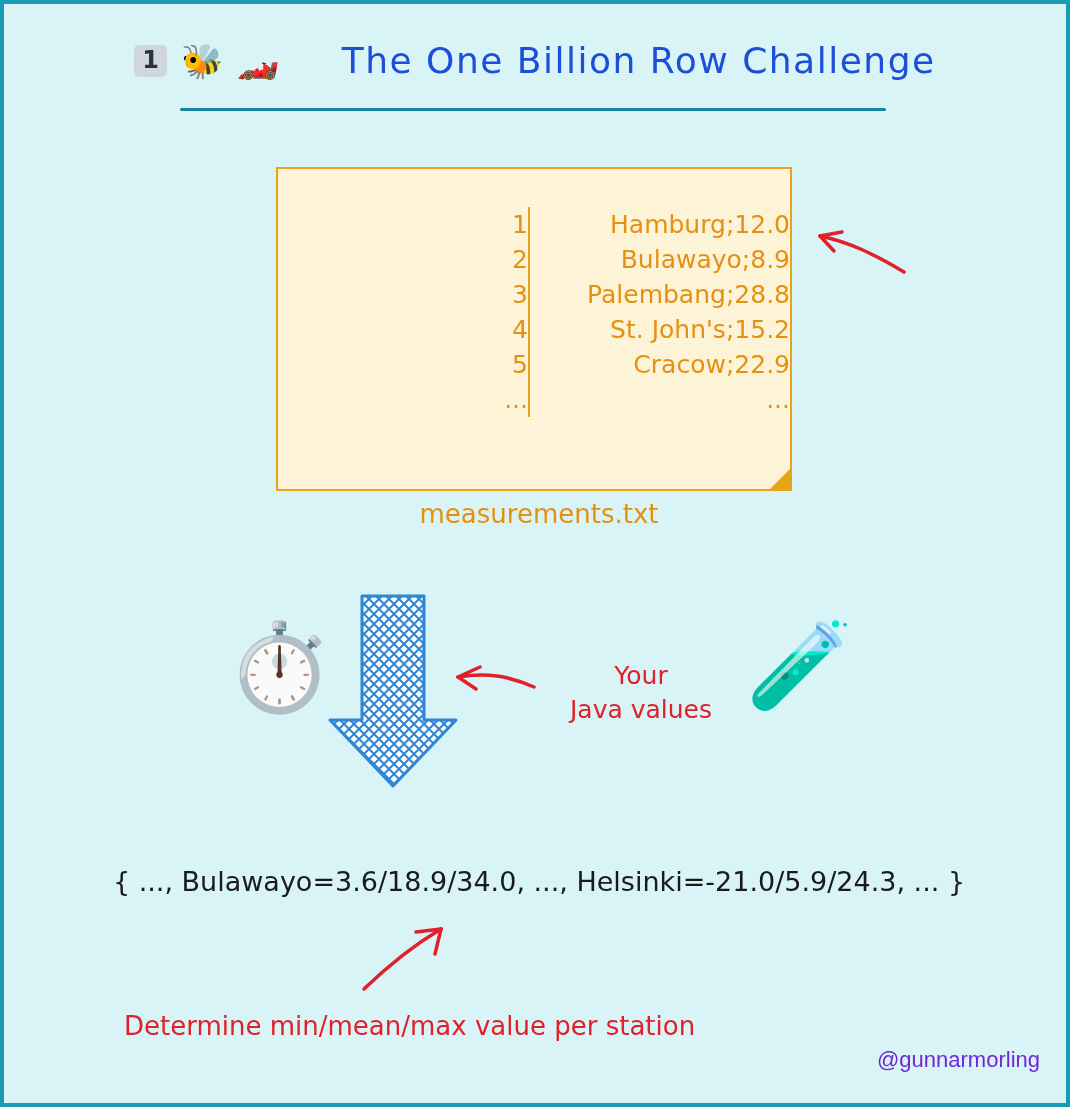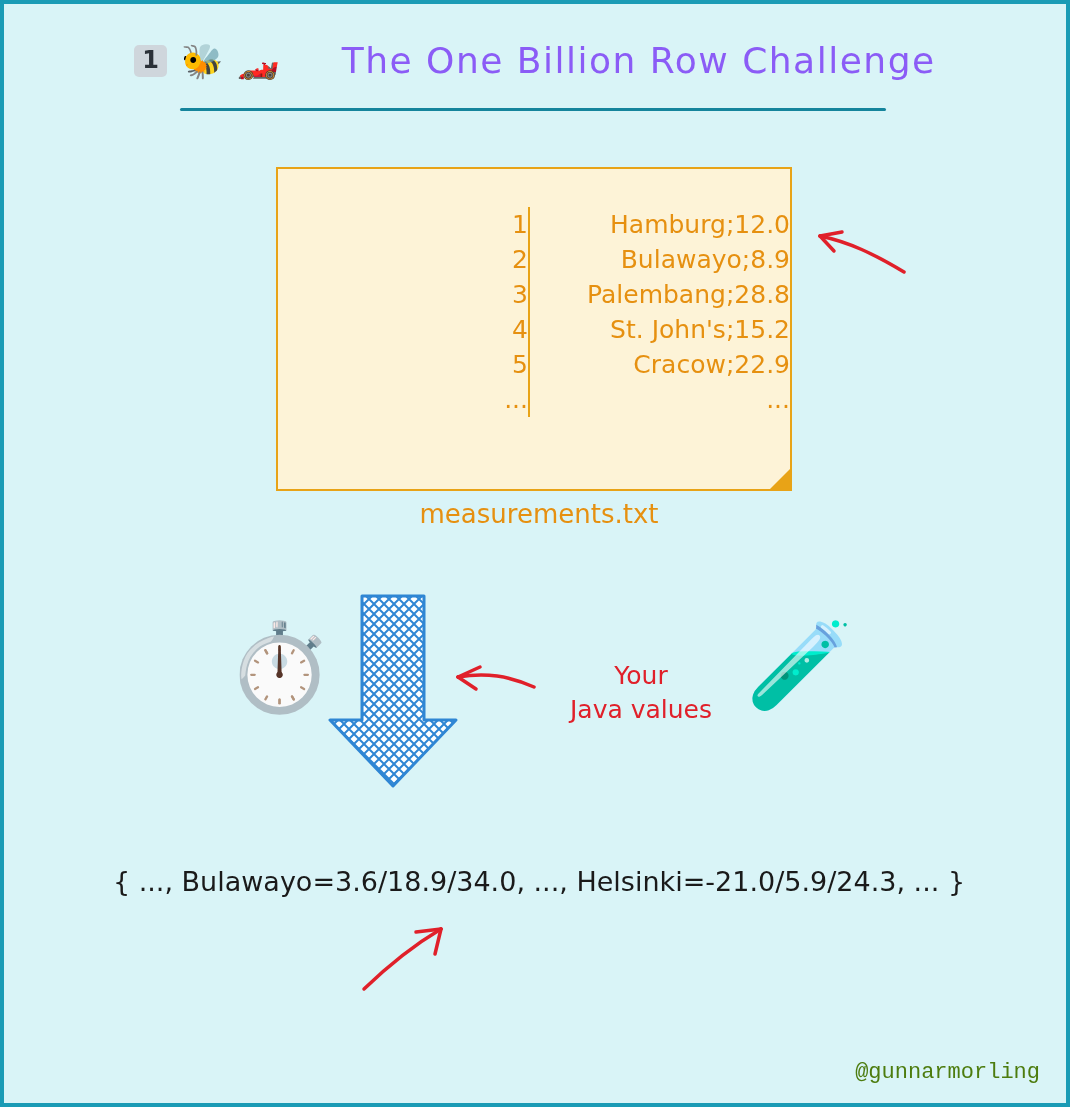--- a/index.html
+++ b/index.html
@@ -39,21 +39,21 @@
     display: inline-block;
     background: #cfd6dc;
     color: #2b3138;
     border-radius: 5px;
     font-size: 24px;
     font-weight: bold;
     padding: 1px 8px 3px 8px;
     font-family: "DejaVu Sans", sans-serif;
   }
   #title-text {
-    color: #8b5cf6;
+    color: #1d4ed8;
     font-size: 36px;
     letter-spacing: 1.5px;
     font-family: "DejaVu Sans", sans-serif;
     white-space: nowrap;
     margin-left: 48px;
   }
   #title-underline {
     position: absolute;
     left: 176px;
     top: 104px;
@@ -182,24 +182,24 @@
     font-size: 27px;
     color: #1a1a1a;
     font-family: "DejaVu Sans", sans-serif;
     white-space: nowrap;
   }
 
   
   #handle {
     position: absolute;
     right: 26px;
-    bottom: 18px;
-    color: #4d7c0f;
+    bottom: 30px;
+    color: #6d28d9;
     font-size: 22px;
-    font-family: Liberation Mono, monospace;
+    font-family: Liberation Sans, sans-serif;
   }
 </style>
 </head>
 <body>
 
 <div id="page">
 
   <div id="title-row">
     <span id="one-badge">1</span>
     <span class="emoji">🐝</span>
@@ -236,20 +236,21 @@
           <td class="content">...</td>
         </tr>
       </tbody>
     </table>
     <div id="file-card-fold"></div>
   </div>
   <div id="file-caption">measurements.txt</div>
 
   <div class="annotation" id="ann-program">Your
 Java values</div>
+  <div class="annotation" id="ann-determine">Determine min/mean/max value per station</div>
 
   <div id="stopwatch">⏱️</div>
   <div id="testtube">🧪</div>
 
   <svg class="svg-layer" viewBox="0 0 1070 1107">
     <defs>
       <pattern id="hatch" width="10" height="10" patternUnits="userSpaceOnUse">
         <rect width="10" height="10" fill="#ffffff"></rect>
         <path d="M0,0 l10,10 M10,0 l-10,10" stroke="#2f86d4" stroke-width="2"></path>
       </pattern>

